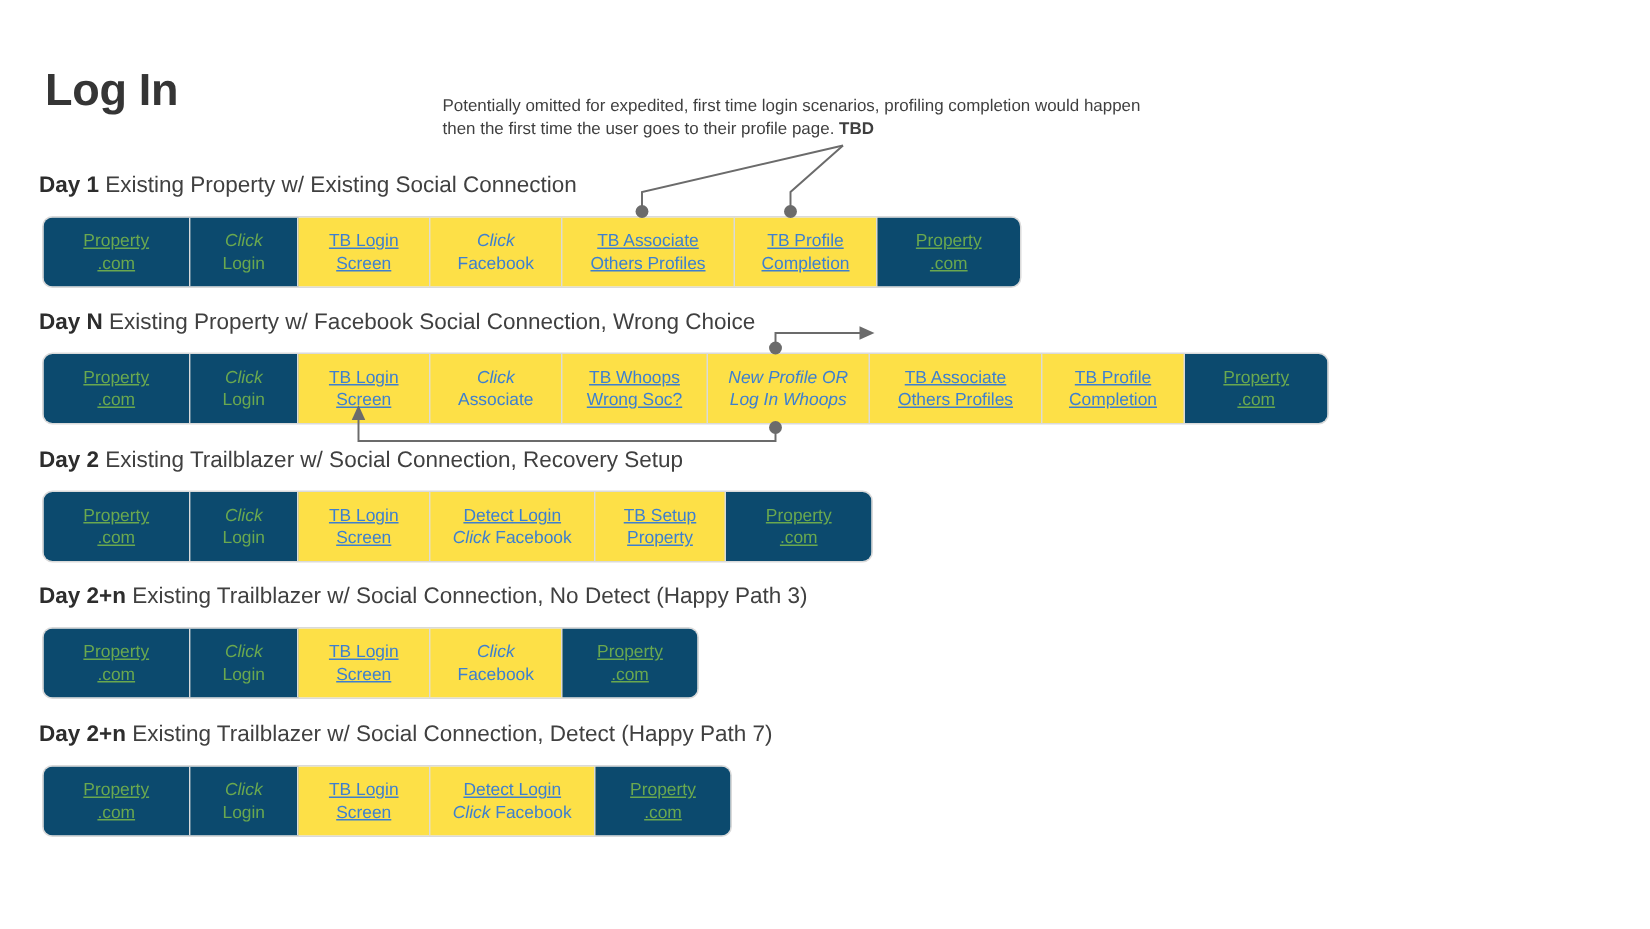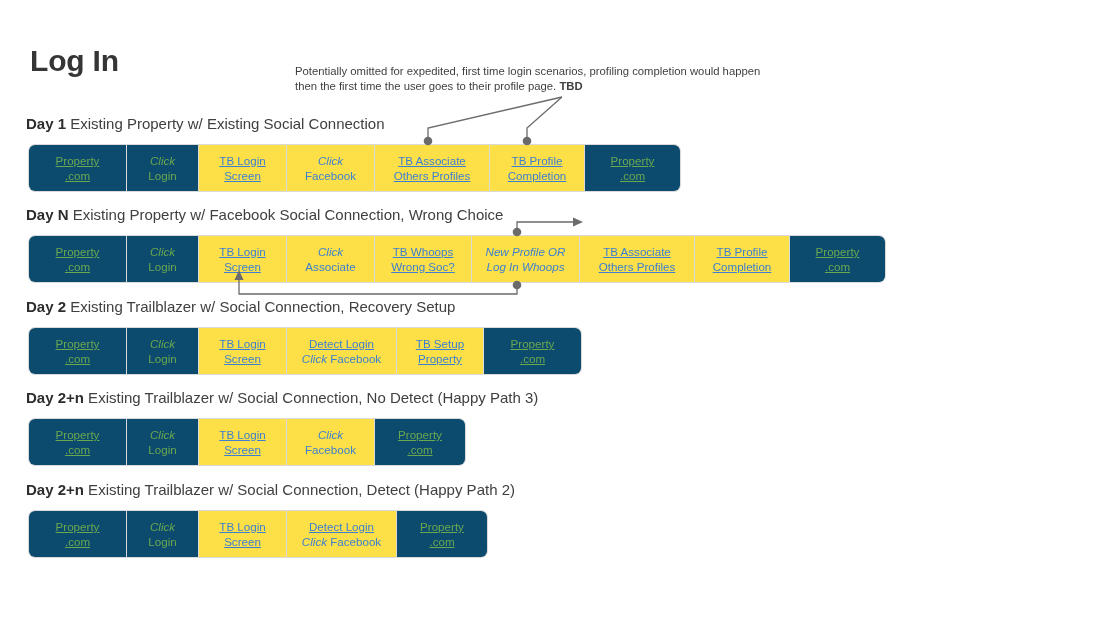--- a/index.html
+++ b/index.html
@@ -219,21 +219,21 @@
       </div>
       <div class="cell blue" style="width: 88px;">
         <span class="ln blue-t it">Click</span>
         <span class="ln blue-t">Facebook</span>
       </div>
       <div class="cell gray" style="width: 90px;">
         <span class="ln green-u">Property</span>
         <span class="ln green-u">.com</span>
       </div>
     </div>
-    <div class="flow-heading" style="top: 481px;"><span class="day">Day 2+n</span><span> Existing Trailblazer w/ Social Connection, Detect (Happy Path 2)</span></div>
+    <div class="flow-heading" style="top: 481px;"><span class="day">Day 2+n</span><span> Existing Trailblazer w/ Social Connection, Detect (Happy Path 7)</span></div>
     <div class="flow-row" style="top: 510px; height: 48px;">
       <div class="cell gray" style="width: 98px;">
         <span class="ln green-u">Property</span>
         <span class="ln green-u">.com</span>
       </div>
       <div class="cell gray" style="width: 72px;">
         <span class="ln green it">Click</span>
         <span class="ln green">Login</span>
       </div>
       <div class="cell blue" style="width: 88px;">

